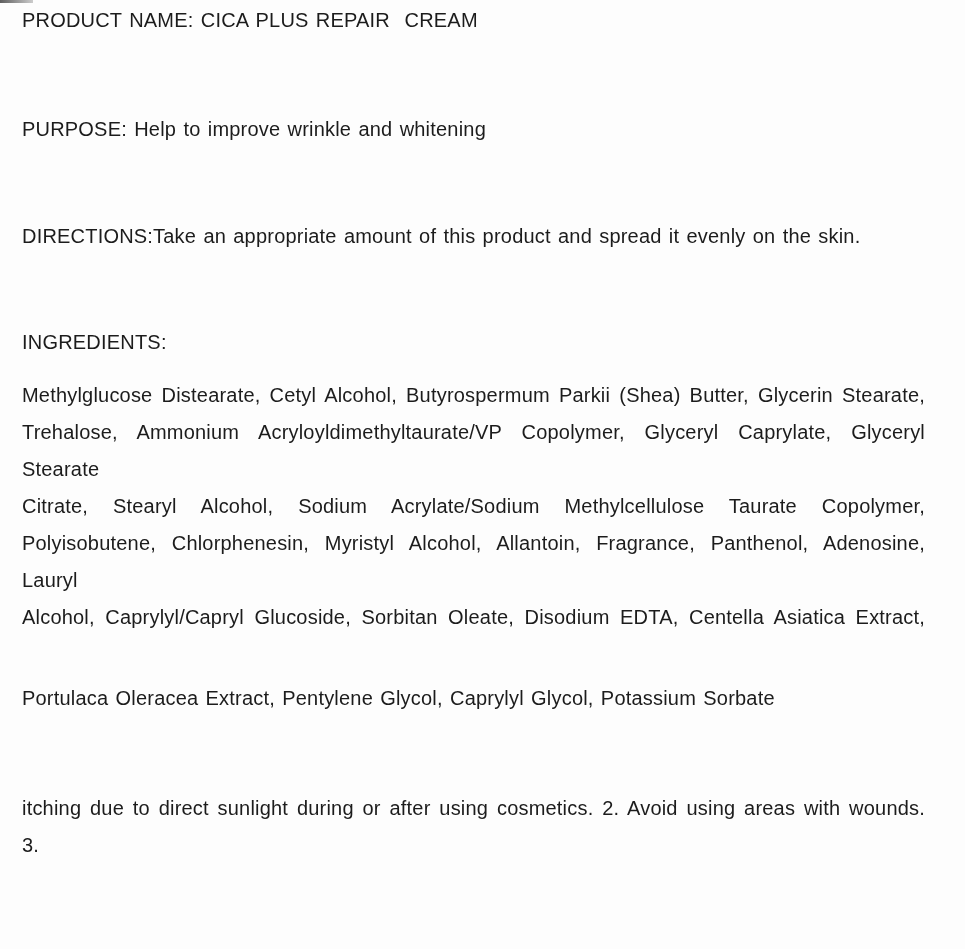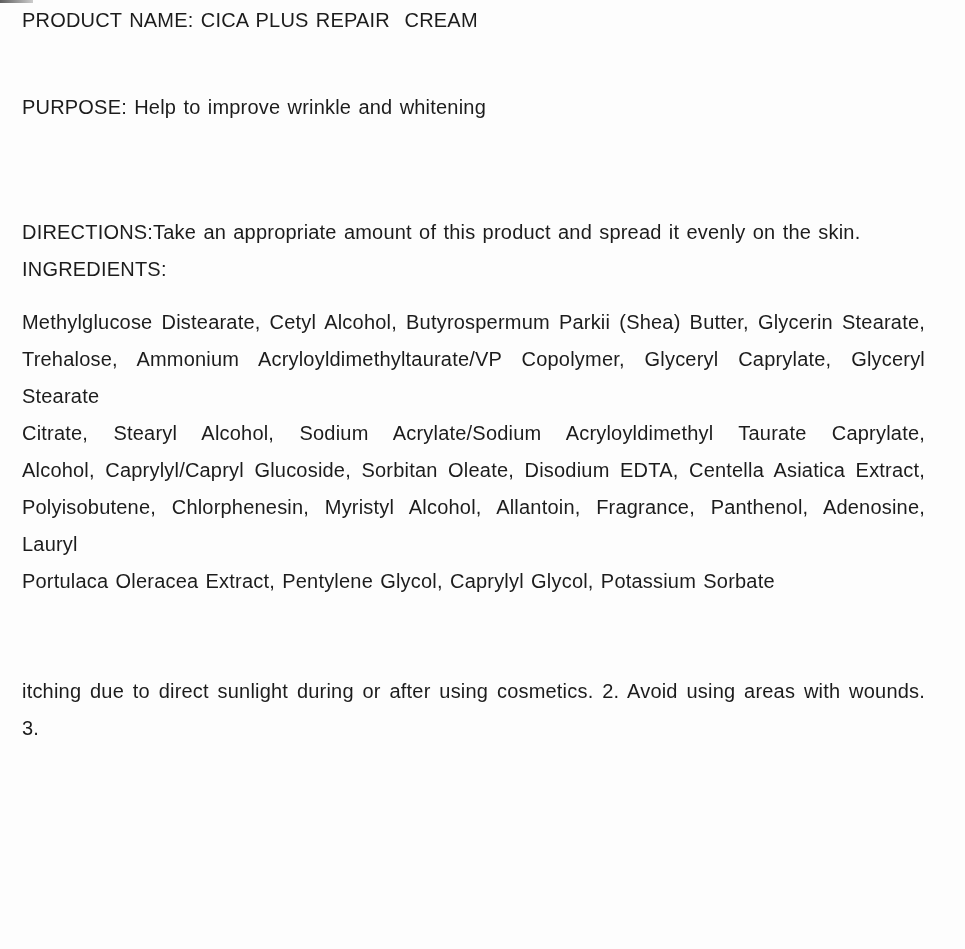--- a/index.html
+++ b/index.html
@@ -41,24 +41,25 @@
   .heading {
     white-space: pre-wrap; 
   }
   .jline {
     text-align: justify;
     text-align-last: justify;
   }
   .jlast {
     text-align: center;
     text-align-last: left;
+    margin-top: 44px;
   }
-  .m-purpose    { margin-top: 50px; }
-  .m-directions { margin-top: 88px; }
-  .m-ing-head   { }
+  .m-purpose    { margin-top: 72px; }
+  .m-directions { margin-top: 70px; }
+  .m-ing-head   { margin-top: 69px; }
   .m-ing-para   { margin-top: 16px; }
   .m-warn       { margin-top: 73px; }
 </style>
 </head>
 <body>
 
 <div class="page">
 
   <div class="corner-artifact"></div>
 
@@ -66,23 +67,23 @@
 
   <div class="line heading m-purpose">PURPOSE: Help to improve wrinkle and whitening</div>
 
   <div class="line heading m-directions">DIRECTIONS:Take an appropriate amount of this product and spread it evenly on the skin.</div>
 
   <div class="line heading m-ing-head">INGREDIENTS:</div>
 
   <div class="m-ing-para">
     <div class="line jline">Methylglucose Distearate, Cetyl Alcohol, Butyrospermum Parkii (Shea) Butter, Glycerin Stearate,</div>
     <div class="line jline">Trehalose, Ammonium Acryloyldimethyltaurate/VP Copolymer, Glyceryl Caprylate, Glyceryl Stearate</div>
-    <div class="line jline">Citrate, Stearyl Alcohol, Sodium Acrylate/Sodium Acryloyldimethyl Taurate Caprylate,</div>
+    <div class="line jline">Citrate, Stearyl Alcohol, Sodium Acrylate/Sodium Methylcellulose Taurate Copolymer,</div>
+    <div class="line jline">Polyisobutene, Chlorphenesin, Myristyl Alcohol, Allantoin, Fragrance, Panthenol, Adenosine, Lauryl</div>
     <div class="line jline">Alcohol, Caprylyl/Capryl Glucoside, Sorbitan Oleate, Disodium EDTA, Centella Asiatica Extract,</div>
-    <div class="line jline">Polyisobutene, Chlorphenesin, Myristyl Alcohol, Allantoin, Fragrance, Panthenol, Adenosine, Lauryl</div>
     <div class="line jline jlast">Portulaca Oleracea Extract, Pentylene Glycol, Caprylyl Glycol, Potassium Sorbate</div>
   </div>
 
   <div class="m-warn">
     <div class="line jline">itching due to direct sunlight during or after using cosmetics. 2. Avoid using areas with wounds. 3.</div>
 
   </div>
 
 </div>
 

